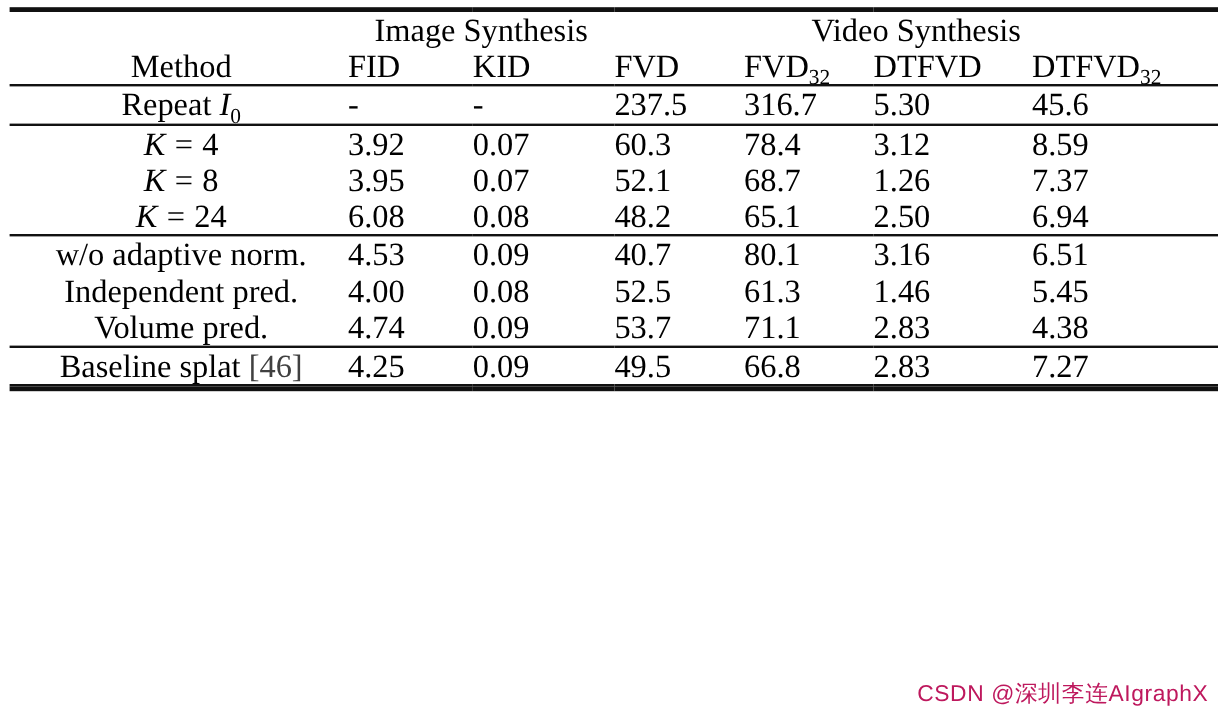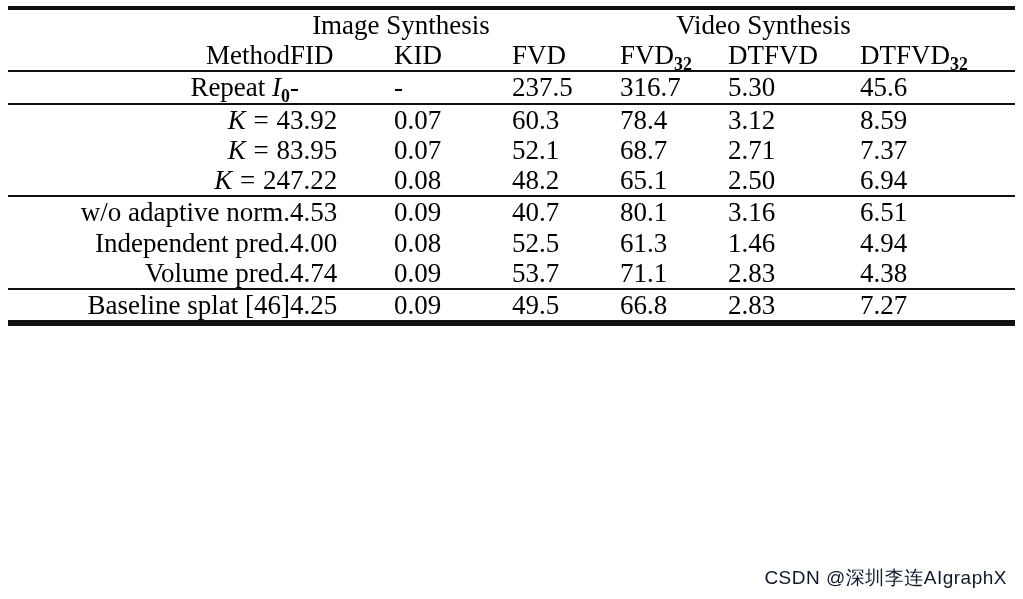--- a/index.html
+++ b/index.html
@@ -48,21 +48,21 @@
   .rule-thin td {
     border-bottom: 2px solid #111;
     height: 0;
     line-height: 0;
     font-size: 0;
   }
   .gap-above td { padding-top: 9px; }
   .gap-below td { padding-bottom: 9px; }
 
   
-  .col-method  { text-align: right;  width: 278px; padding-left: 4px !important; }
+  .col-method  { text-align: center;  width: 278px; padding-left: 4px !important; }
   .col-num     { }
   .c-fid   { width: 104px; }
   .c-kid   { width: 118px; }
   .c-fvd   { width: 108px; }
   .c-fvd32 { width: 108px; }
   .c-dtf   { width: 132px; }
   .c-dtf32 { width: 155px; }
 
   
   .group-head td {
@@ -81,34 +81,33 @@
 
   .mathvar {
     font-family: "Liberation Serif", "DejaVu Serif", serif;
     font-style: italic;
   }
   .subnum {
     font-size: 0.66em;
     vertical-align: sub;
     line-height: 0;
     font-style: normal;
-    font-weight: bold;
   }
   .eq { font-style: normal; padding: 0 1px; }
-  .cite { color: #000000; }
+  .cite { color: #404040; }
   .dash { letter-spacing: 0; }
 
   
   .watermark {
     position: absolute;
     right: 16px;
     bottom: 8px;
     font-family: "Liberation Sans", sans-serif;
     font-size: 19px;
-    color: #0f172a;
+    color: #be185d;
     letter-spacing: 0.5px;
     white-space: nowrap;
     user-select: none;
   }
 </style>
 </head>
 <body>
 
 <div class="table-wrap">
   <table class="paper-table">
@@ -169,26 +168,26 @@
         <td class="col-num">78.4</td>
         <td class="col-num">3.12</td>
         <td class="col-num">8.59</td>
       </tr>
       <tr class="data-row">
         <td class="col-method"><span class="mathvar">K</span><span class="eq"> = </span><span>8</span></td>
         <td class="col-num">3.95</td>
         <td class="col-num">0.07</td>
         <td class="col-num">52.1</td>
         <td class="col-num">68.7</td>
-        <td class="col-num">2.71</td>
+        <td class="col-num">1.26</td>
         <td class="col-num">7.37</td>
       </tr>
       <tr class="data-row gap-below">
         <td class="col-method"><span class="mathvar">K</span><span class="eq"> = </span><span>24</span></td>
-        <td class="col-num">7.22</td>
+        <td class="col-num">6.08</td>
         <td class="col-num">0.08</td>
         <td class="col-num">48.2</td>
         <td class="col-num">65.1</td>
         <td class="col-num">2.50</td>
         <td class="col-num">6.94</td>
       </tr>
 
       <tr class="rule-thin">
         <td colspan="7"></td>
       </tr>
@@ -202,21 +201,21 @@
         <td class="col-num">3.16</td>
         <td class="col-num">6.51</td>
       </tr>
       <tr class="data-row">
         <td class="col-method">Independent pred.</td>
         <td class="col-num">4.00</td>
         <td class="col-num">0.08</td>
         <td class="col-num">52.5</td>
         <td class="col-num">61.3</td>
         <td class="col-num">1.46</td>
-        <td class="col-num">4.94</td>
+        <td class="col-num">5.45</td>
       </tr>
       <tr class="data-row gap-below">
         <td class="col-method">Volume pred.</td>
         <td class="col-num">4.74</td>
         <td class="col-num">0.09</td>
         <td class="col-num">53.7</td>
         <td class="col-num">71.1</td>
         <td class="col-num">2.83</td>
         <td class="col-num">4.38</td>
       </tr>

